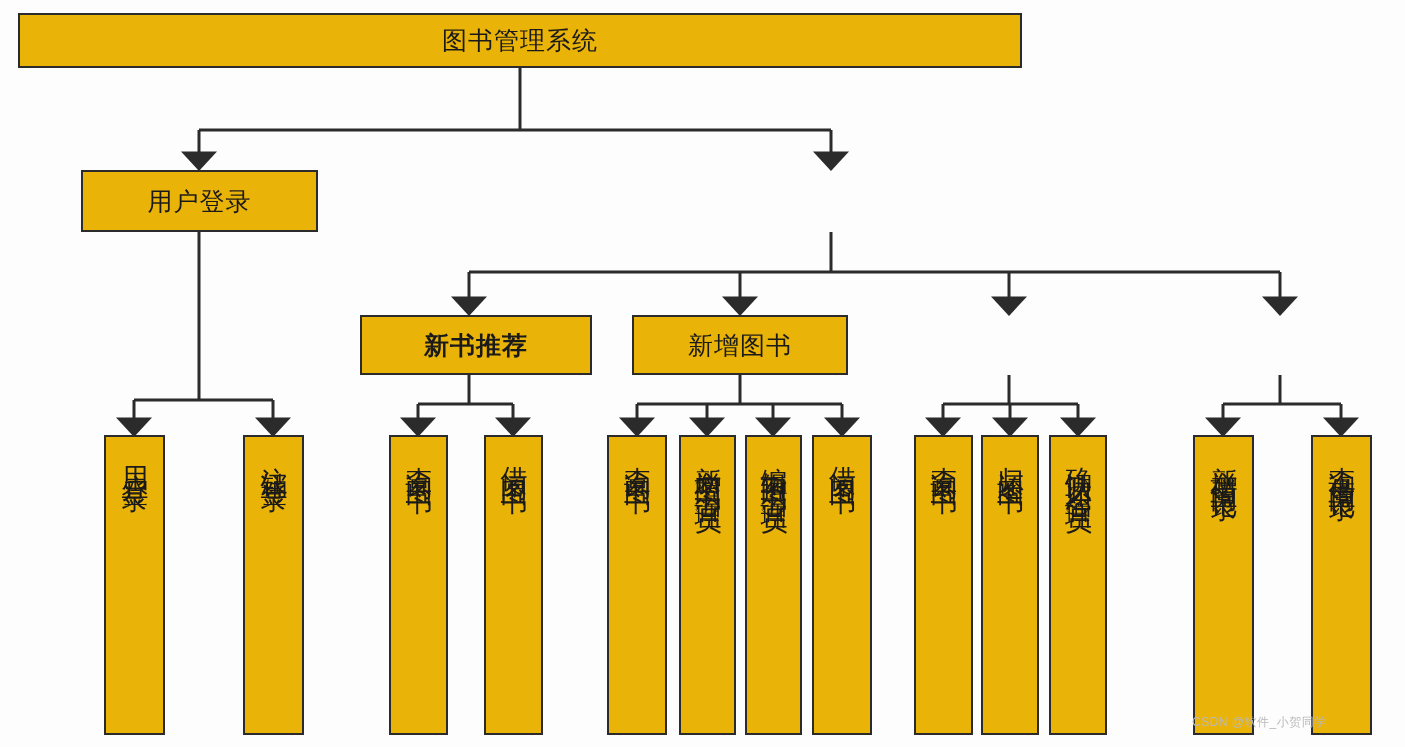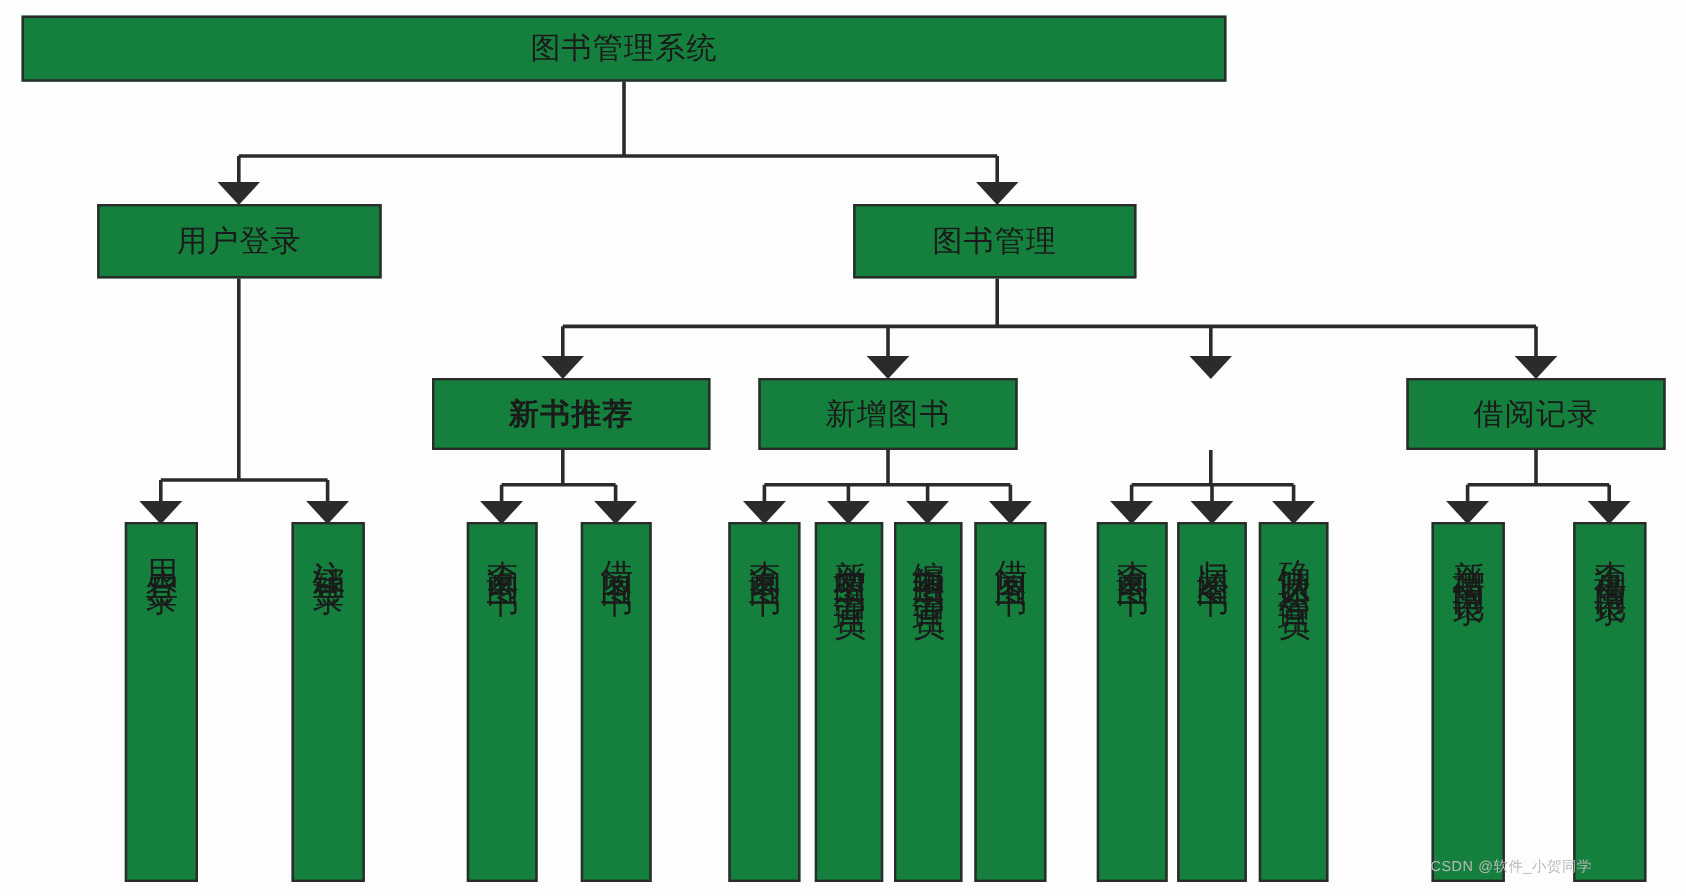--- a/index.html
+++ b/index.html
@@ -22,21 +22,21 @@
     left: 0;
     top: 0;
     width: 1405px;
     height: 747px;
     pointer-events: none;
   }
   .node {
     position: absolute;
     box-sizing: border-box;
     border: 2.5px solid #2b2b2b;
-    background: #15803d;
+    background: #eab308;
     display: flex;
     align-items: center;
     justify-content: center;
     color: #1a1a1a;
   }
   .node .label {
     white-space: nowrap;
     line-height: 1.05;
   }
   
@@ -129,32 +129,26 @@
     </g>
   </svg>
 
   <div class="node h root" id="n-root" style="left: 18px; top: 13px; width: 1004px; height: 55px;">
     <span class="label">图书管理系统</span>
   </div>
 
   <div class="node h" id="n-l2-0" style="left: 81px; top: 170px; width: 237px; height: 62px;">
     <span class="label">用户登录</span>
   </div>
-  <div class="node h" id="n-l2-1" style="left: 711px; top: 170px; width: 236px; height: 62px;">
-    <span class="label">图书管理</span>
-  </div>
 
   <div class="node h" id="n-l3-0" style="left: 360px; top: 315px; width: 232px; height: 60px; font-weight: bold;">
     <span class="label">新书推荐</span>
   </div>
   <div class="node h" id="n-l3-1" style="left: 632px; top: 315px; width: 216px; height: 60px;">
     <span class="label">新增图书</span>
-  </div>
-  <div class="node h" id="n-l3-3" style="left: 1172px; top: 315px; width: 216px; height: 60px;">
-    <span class="label">借阅记录</span>
   </div>
 
   <div class="node v" id="n-lf-0" style="left: 104px; top: 435px; width: 61px; height: 300px;">
     <span class="label">用户登录</span>
   </div>
   <div class="node v" id="n-lf-1" style="left: 243px; top: 435px; width: 61px; height: 300px;">
     <span class="label">注销登录</span>
   </div>
   <div class="node v" id="n-lf-2" style="left: 389px; top: 435px; width: 59px; height: 300px;">
     <span class="label">查询图书</span>

